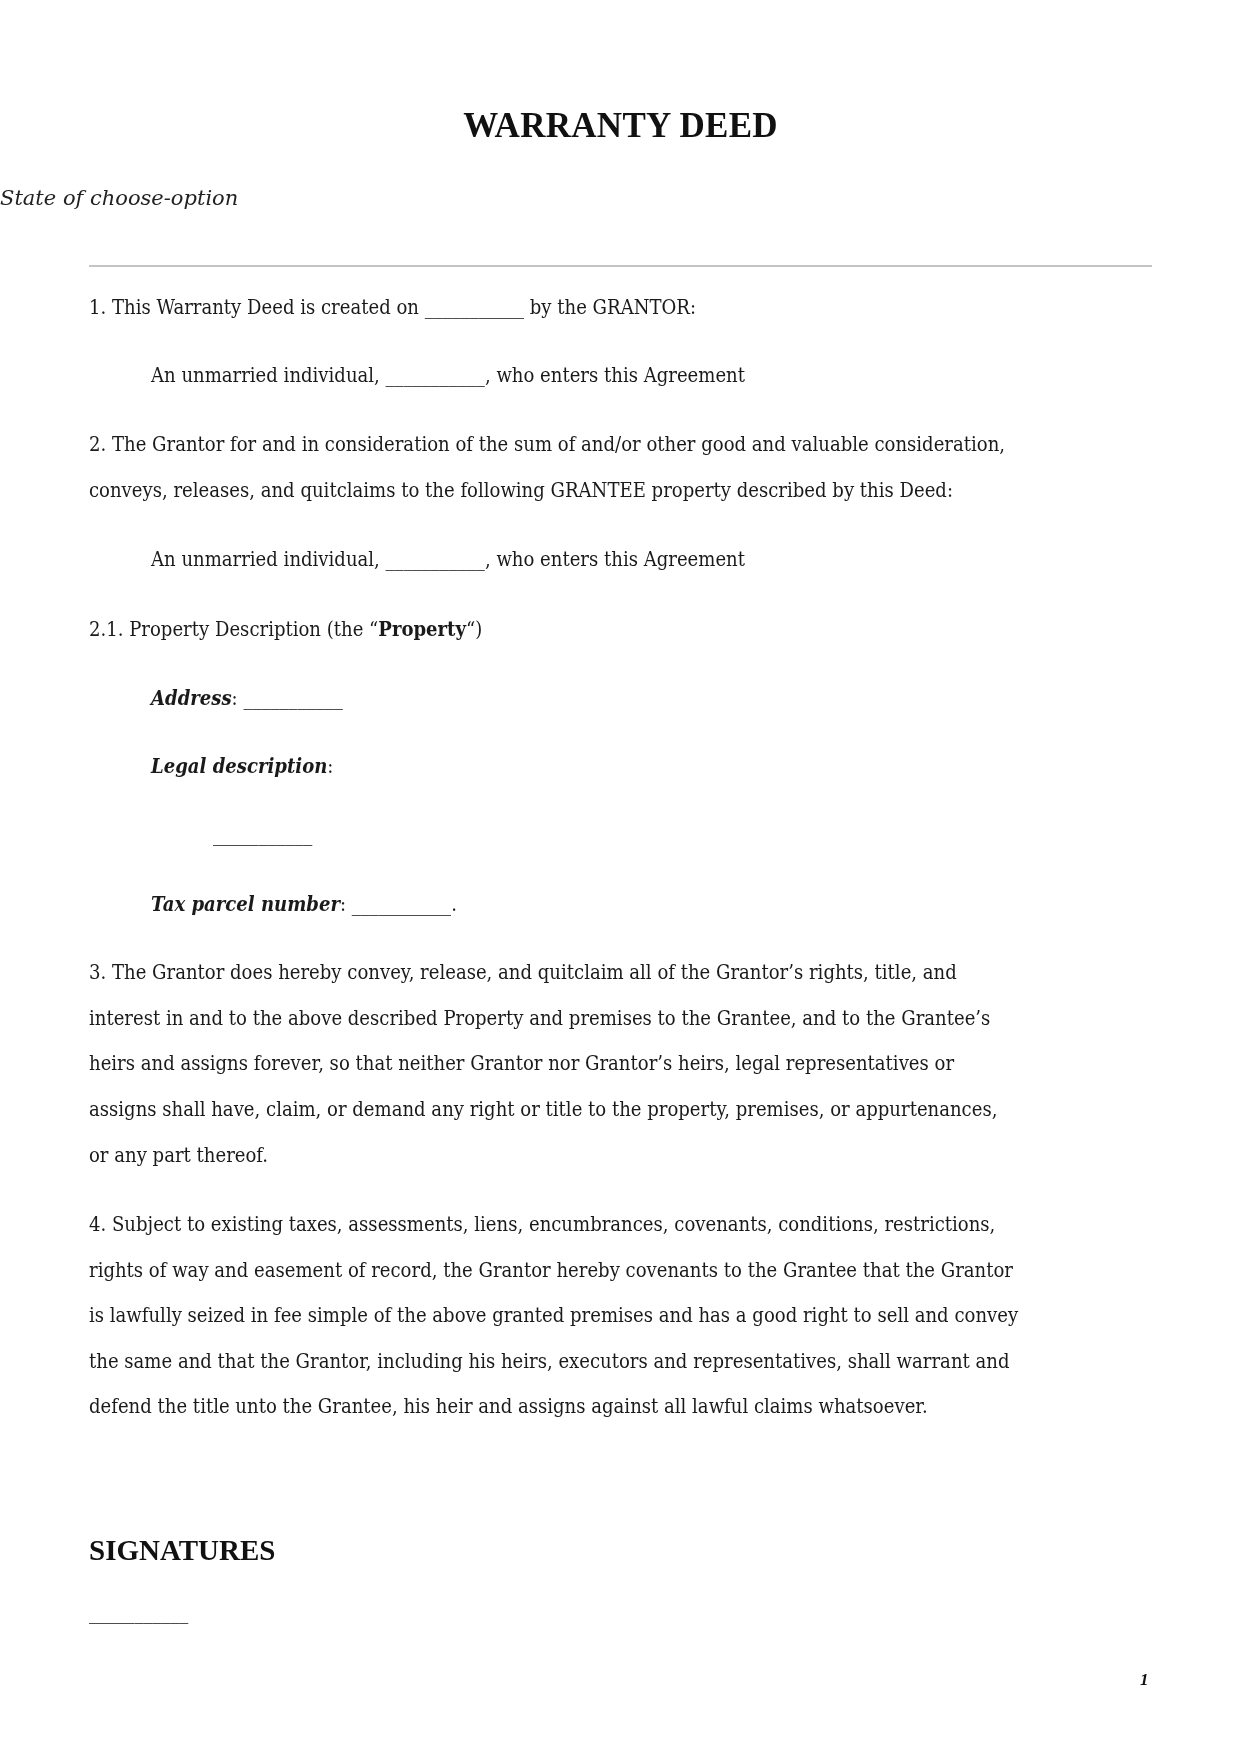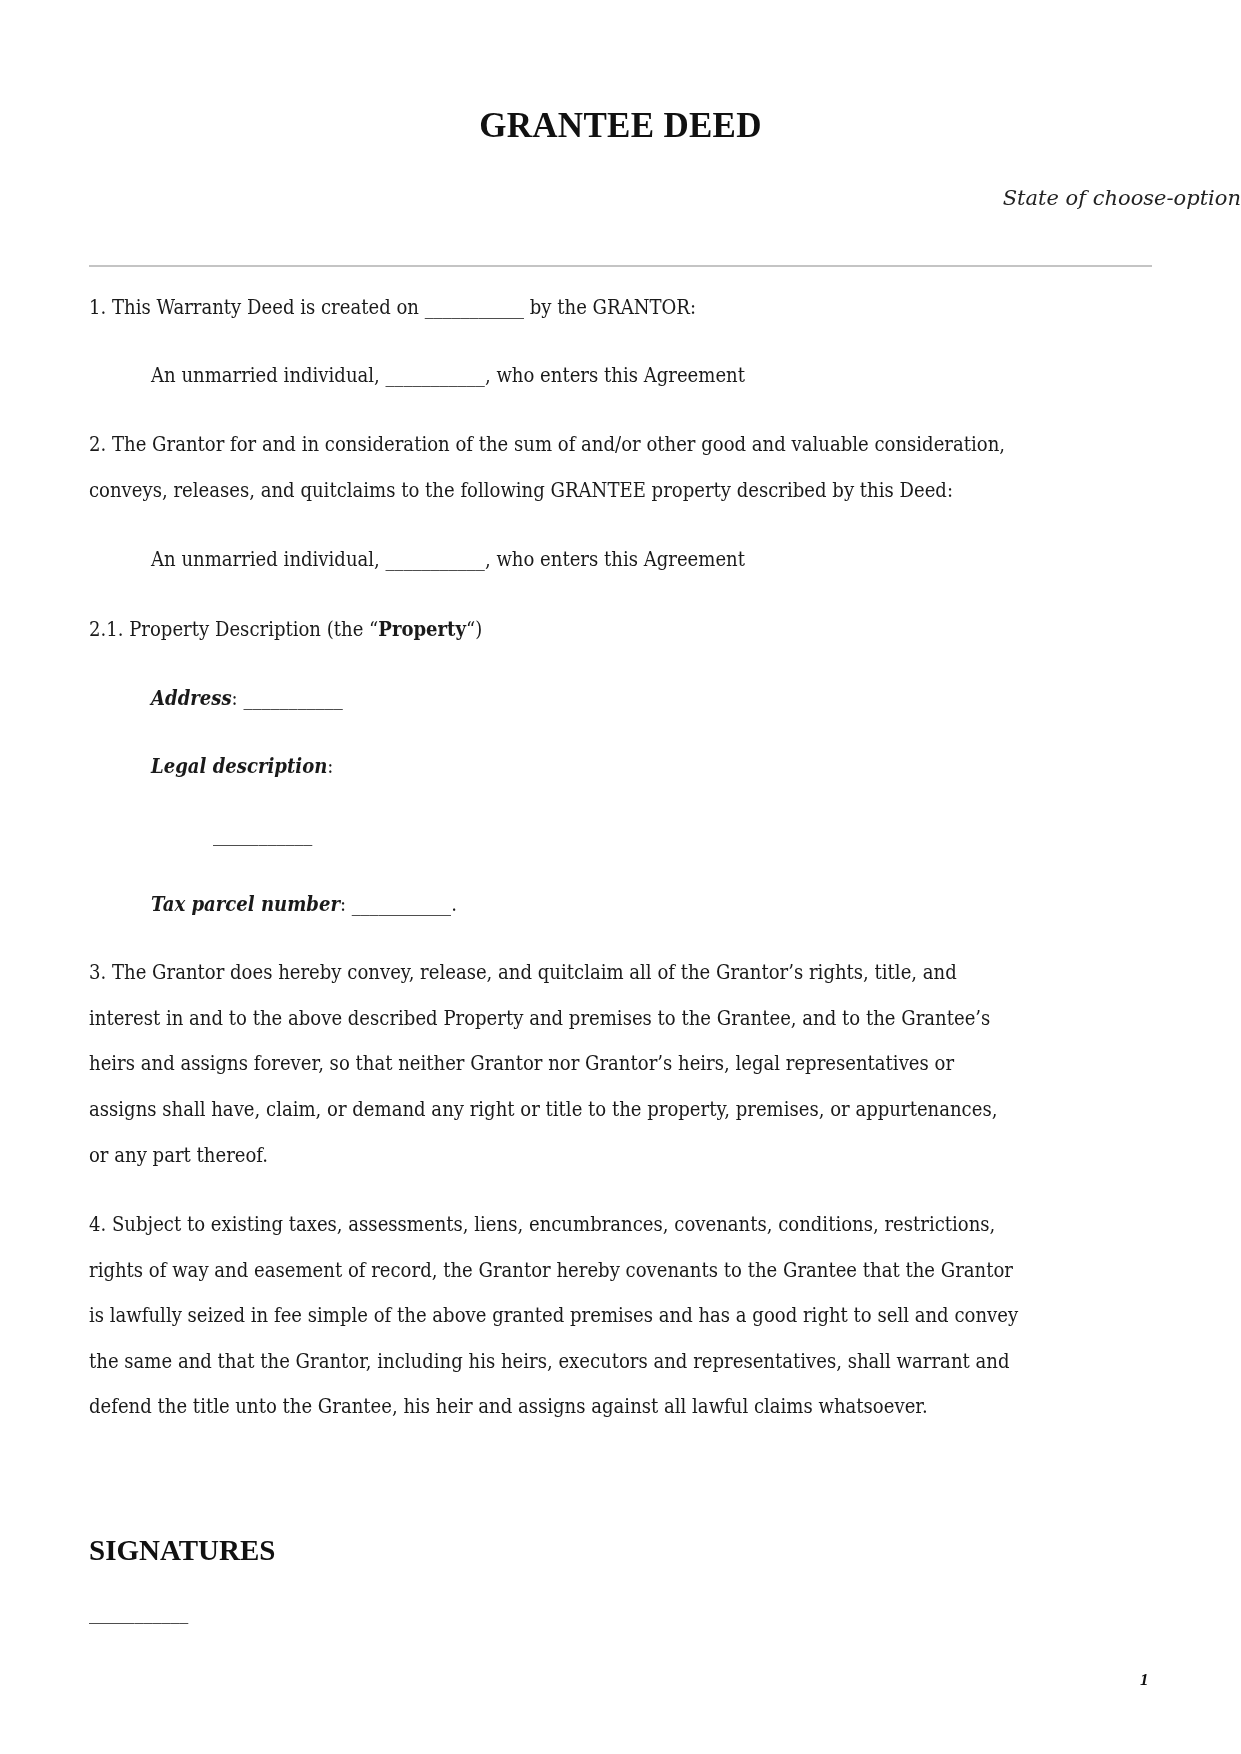--- a/index.html
+++ b/index.html
@@ -1,40 +1,40 @@
 <!DOCTYPE html>
 <html><head>
 <meta charset="utf-8">
 <style>
   html, body { margin: 0; padding: 0; background: #ffffff; }
   body { width: 1241px; height: 1754px; position: relative; overflow: hidden; color: #111; }
   .page { position: absolute; left: 0; top: 0; width: 1241px; height: 1754px; background: #fff; }
   .title { position: absolute; left: 0; width: 1241px; top: 106px; text-align: center;
            font-family: "Liberation Serif", serif; font-weight: bold; font-size: 35px; letter-spacing: 0.3px; color: #111; }
-  .subtitle { position: absolute; left: 0; width: 1241px; top: 186px; text-align: right;
+  .subtitle { position: absolute; left: 0; width: 1241px; top: 186px; text-align: left;
               font-family: "DejaVu Serif", serif; font-style: italic; font-size: 21px; color: #222; }
   .rule { position: absolute; left: 89px; top: 265px; width: 1063px; height: 0; border-top: 2px solid #c4c4c4; }
   .line { position: absolute; left: 89px; white-space: nowrap;
           font-family: "DejaVu Serif", serif; font-size: 21px; color: #1a1a1a;
           transform-origin: left top; transform: scaleX(0.86); }
   .indent1 { left: 151px; }
   .indent2 { left: 213px; }
   .b { font-weight: bold; }
   .bi { font-weight: bold; font-style: italic; }
   .heading { position: absolute; left: 89px; top: 1534px; font-family: "Liberation Serif", serif;
              font-weight: bold; font-size: 29px; color: #111; }
   .pagenum { position: absolute; left: 1140px; top: 1670px; font-family: "Liberation Serif", serif;
              font-weight: bold; font-style: italic; font-size: 17px; color: #111; }
 </style>
 </head>
 <body>
 
 <div class="page">
 
-  <div class="title">GRANTEE DEED</div>
+  <div class="title">WARRANTY DEED</div>
   <div class="subtitle">State of choose-option</div>
   <div class="rule"></div>
 
   <div class="line" style="top:295px;">
     <span>1. This Warranty Deed is created on</span>
     <span>___________</span>
     <span>by the GRANTOR:</span>
   </div>
   <div class="line indent1" style="top:363px;">
     <span>An unmarried individual,</span>

